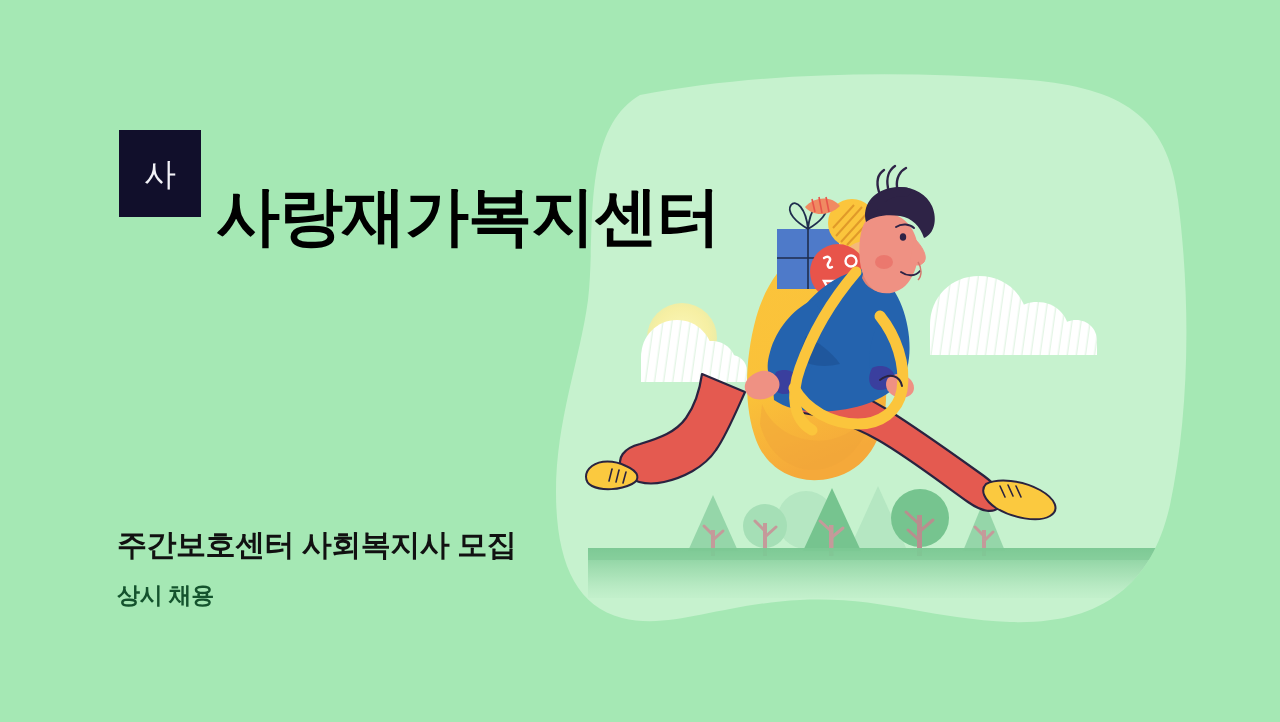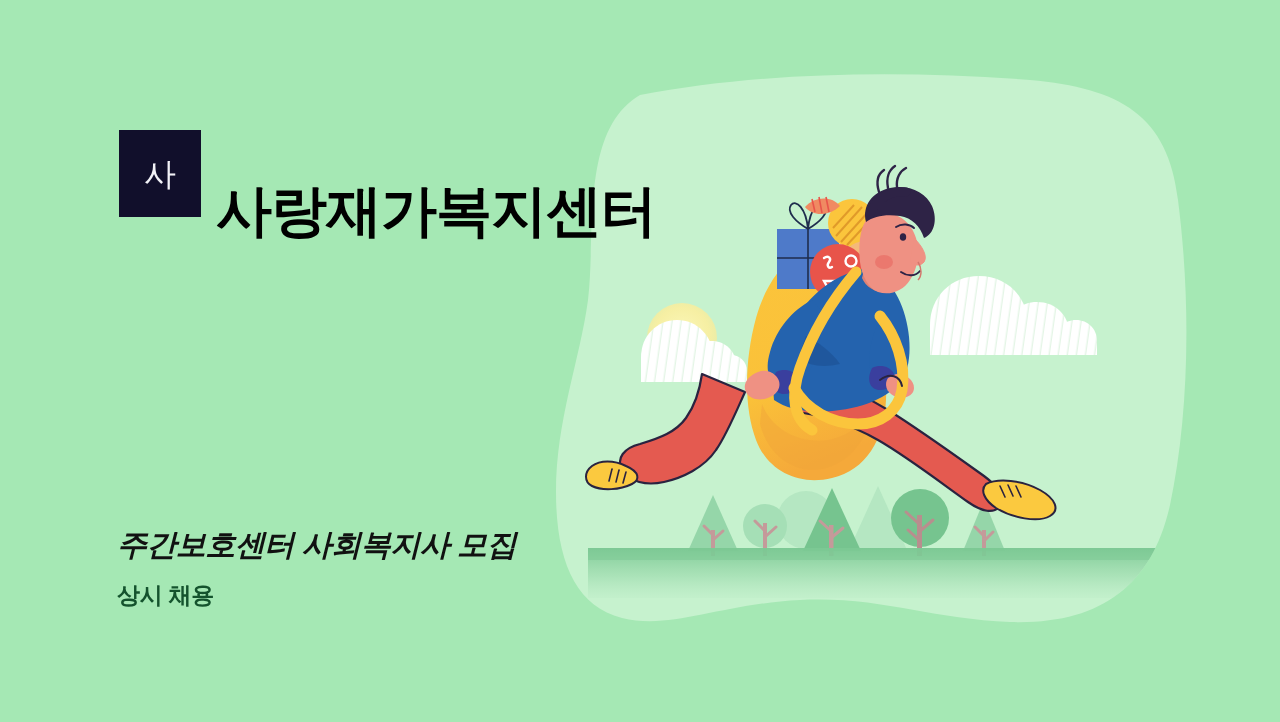--- a/index.html
+++ b/index.html
@@ -50,38 +50,37 @@
   }
   #company-title {
     position: absolute;
     left: 216px;
     top: 128px;
     height: 90px;
     display: flex;
     align-items: center;
     z-index: 5;
     color: #000000;
-    font-size: 56px;
+    font-size: 64px;
     font-weight: 700;
     letter-spacing: -1px;
     white-space: nowrap;
     line-height: 1;
   }
   #job-title {
     position: absolute;
     left: 117px;
     top: 527px;
     z-index: 5;
     color: #111111;
     font-size: 30px;
     font-weight: 700;
     letter-spacing: -0.5px;
     white-space: nowrap;
     line-height: 1.2;
-    font-style: italic;
   }
   #job-subtitle {
     position: absolute;
     left: 117px;
     top: 582px;
     z-index: 5;
     color: #14532d;
     font-size: 23px;
     font-weight: 700;
     letter-spacing: -0.3px;

